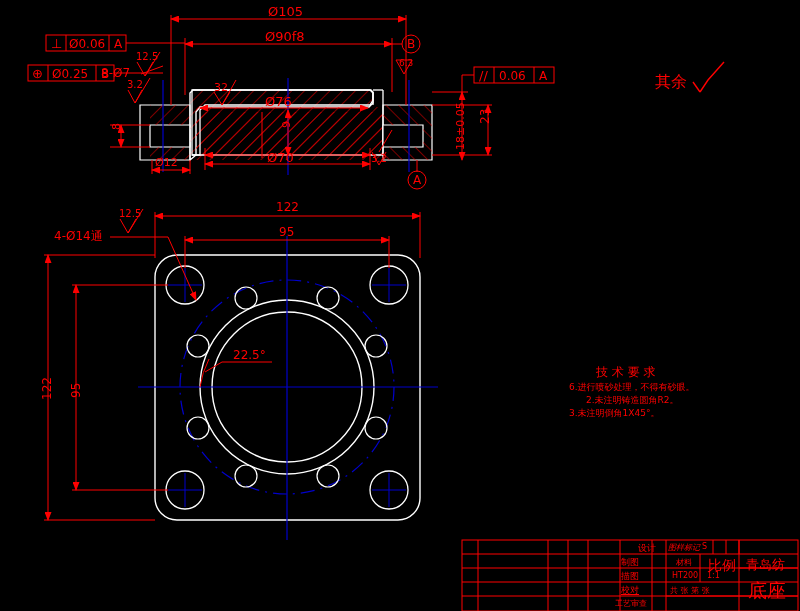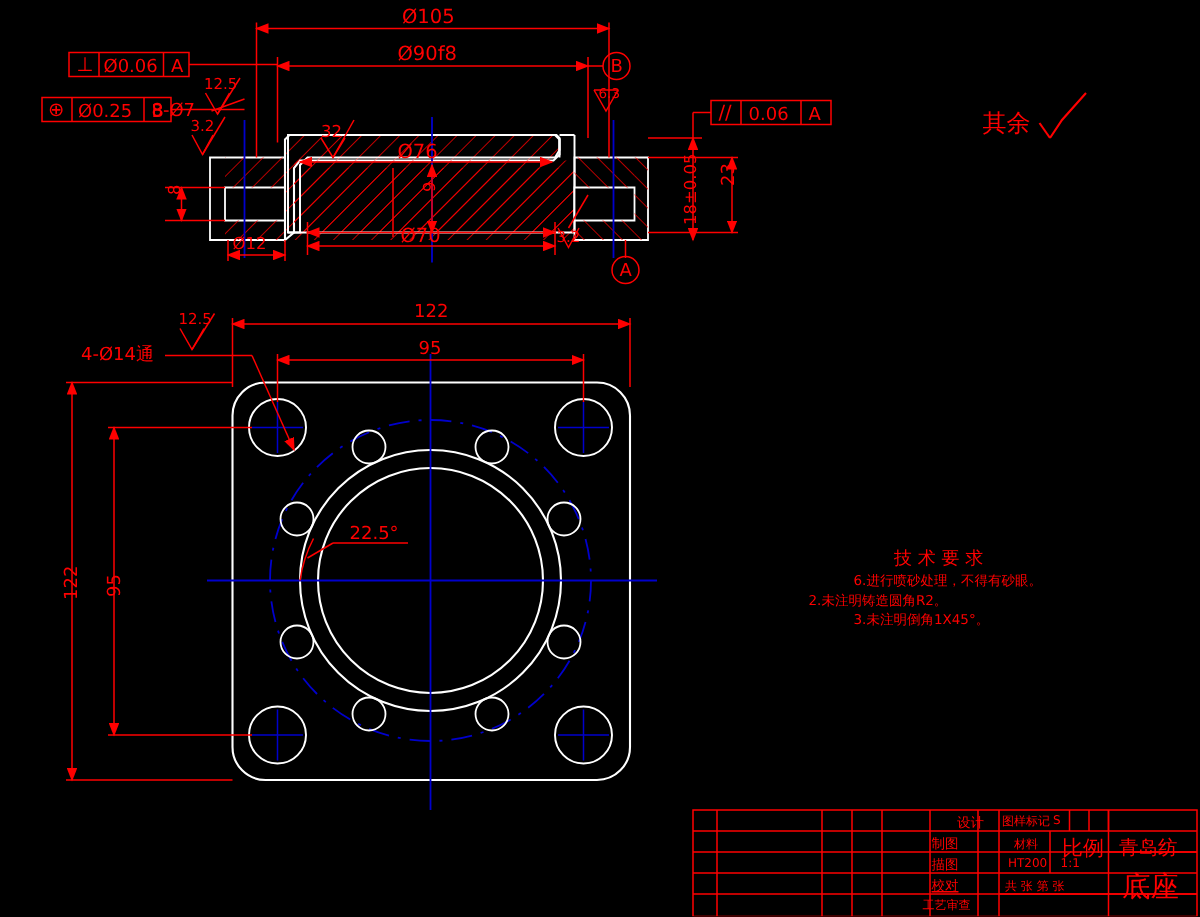--- a/index.html
+++ b/index.html
@@ -273,30 +273,30 @@
 <div class="txt" style="left:40px;top:400px;font-size:12px;transform:rotate(-90deg);transform-origin:left top;">122</div>
 <div class="txt" style="left:69px;top:398px;font-size:12px;transform:rotate(-90deg);transform-origin:left top;">95</div>
 <div class="txt" style="left:233px;top:348px;font-size:12px;">22.5°</div>
 <div class="txt" style="left:54px;top:228px;font-size:12px;">4-Ø14通</div>
 <div class="txt" style="left:119px;top:208px;font-size:10px;">12.5</div>
 
 <div class="txt" style="left:655px;top:72px;font-size:16px;">其余</div>
 
 <div class="txt" style="left:596px;top:364px;font-size:12px;">技 术 要 求</div>
 <div class="txt" style="left:569px;top:381px;font-size:9px;">6.进行喷砂处理，不得有砂眼。</div>
-<div class="txt" style="left:539px;top:394px;font-size:9px;">2.未注明铸造圆角R2。</div>
+<div class="txt" style="left:586px;top:394px;font-size:9px;">2.未注明铸造圆角R2。</div>
 <div class="txt" style="left:569px;top:407px;font-size:9px;">3.未注明倒角1X45°。</div>
 
 <div class="txt" style="left:638px;top:542px;font-size:9px;">设计</div>
 <div class="txt" style="left:621px;top:556px;font-size:9px;">制图</div>
 <div class="txt" style="left:621px;top:570px;font-size:9px;">描图</div>
 <div class="txt" style="left:621px;top:584px;font-size:9px;text-decoration:underline;">校对</div>
 <div class="txt" style="left:615px;top:598px;font-size:8px;">工艺审查</div>
 
-<div class="txt" style="left:668px;top:542px;font-size:8px;">图样标记</div>
+<div class="txt" style="left:668px;top:542px;font-size:8px;font-style:italic;">图样标记</div>
 <div class="txt" style="left:702px;top:542px;font-size:8px;">S</div>
 <div class="txt" style="left:676px;top:557px;font-size:8px;">材料</div>
 <div class="txt" style="left:708px;top:557px;font-size:14px;">比例</div>
 <div class="txt" style="left:672px;top:571px;font-size:8px;">HT200</div>
 <div class="txt" style="left:707px;top:571px;font-size:8px;">1:1</div>
 <div class="txt" style="left:670px;top:585px;font-size:8px;">共  张  第    张</div>
 <div class="txt" style="left:680px;top:623px;font-size:8px;font-style:italic;">机械制图</div>
 
 <div class="txt" style="left:746px;top:556px;font-size:13px;">青岛纺</div>
 <div class="txt" style="left:748px;top:578px;font-size:19px;">底座</div>

